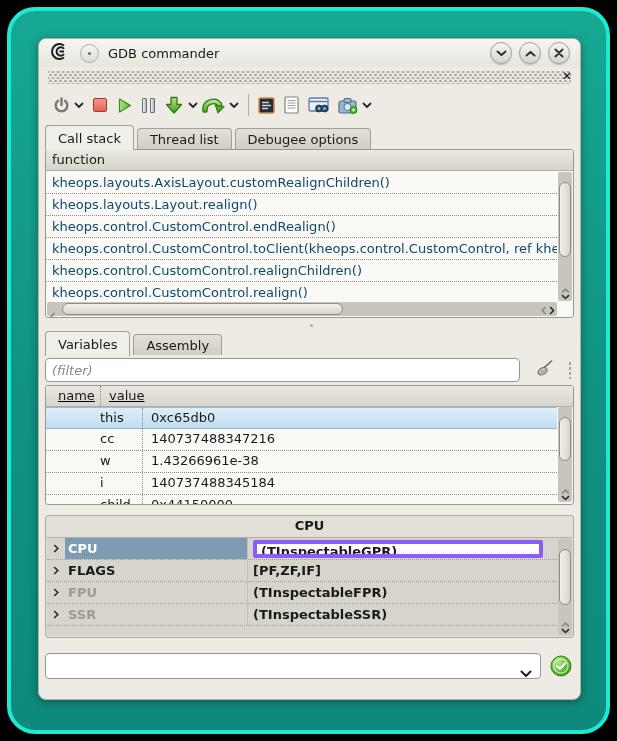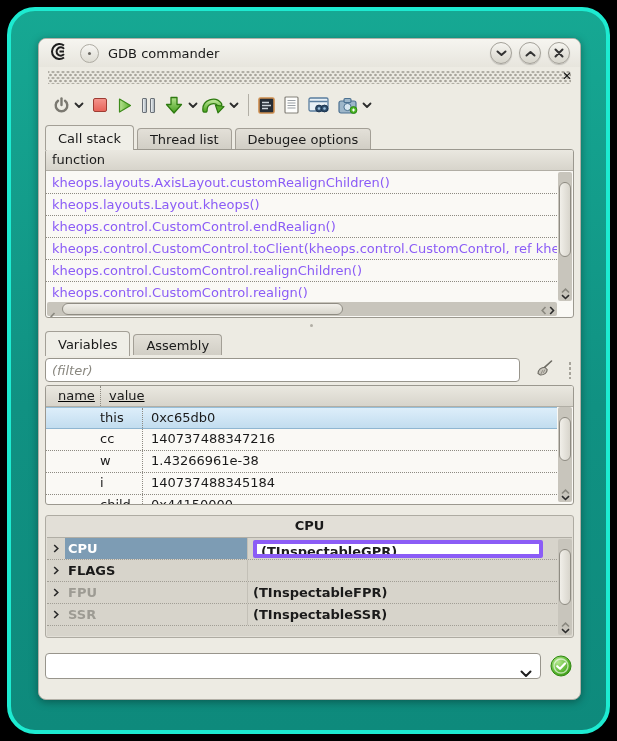--- a/index.html
+++ b/index.html
@@ -51,21 +51,21 @@
   .tab.active{height:25px;background:#efeee7;margin-bottom:-1px;}
 
   
   .panel{position:relative;margin:0 6px;background:#faf9f5;border:1px solid #9b988f;
          border-radius:3px;overflow:hidden;flex:none;}
   .cs-panel{height:169px;}
   .list-header{height:21px;line-height:20px;padding-left:6px;font-size:13px;color:#1a1a1a;
          background:linear-gradient(#eae8e0,#d7d4cb);border-bottom:1px solid #b1aea5;display:flex;}
   .cs-rows{position:absolute;top:22px;left:0;right:16px;bottom:16px;overflow:hidden;}
   .cs-row{height:22px;line-height:21px;padding-left:6px;border-bottom:1px dotted #8d8a81;
-          font-size:13px;color:#8b5cf6;white-space:nowrap;overflow:hidden;cursor:default;}
+          font-size:13px;color:#0c4a6e;white-space:nowrap;overflow:hidden;cursor:default;}
 
   .vscroll{position:absolute;top:22px;right:1px;bottom:16px;width:14px;background:#c8c5bc;border-radius:2px;}
   .vscroll .up{position:absolute;top:1px;left:2px;}
   .vthumb{position:absolute;top:10px;left:1px;right:1px;background:linear-gradient(90deg,#f1efe9,#d8d5cc);
           border:1px solid #8f8c83;border-radius:7px;}
   .varrows{position:absolute;bottom:1px;left:0;right:0;display:flex;flex-direction:column;align-items:center;}
   .hscroll{position:absolute;left:1px;right:16px;bottom:1px;height:14px;background:#c8c5bc;border-radius:2px;}
   .hthumb{position:absolute;left:15px;top:1px;bottom:1px;width:55%;
           background:linear-gradient(#f1efe9,#d8d5cc);border:1px solid #8f8c83;border-radius:7px;}
   .hleft{position:absolute;left:3px;top:4px;}
@@ -293,21 +293,21 @@
       <div class="tab">
         <span>Debugee options</span>
       </div>
     </div>
 
   <div class="panel cs-panel">
     <div class="list-header">function</div>
     <div class="cs-rows">
 
     <div class="cs-row"><span>kheops.layouts.AxisLayout.customRealignChildren()</span></div>
-        <div class="cs-row"><span>kheops.layouts.Layout.kheops()</span></div>
+        <div class="cs-row"><span>kheops.layouts.Layout.realign()</span></div>
         <div class="cs-row"><span>kheops.control.CustomControl.endRealign()</span></div>
         <div class="cs-row"><span>kheops.control.CustomControl.toClient(kheops.control.CustomControl, ref kheops.</span></div>
         <div class="cs-row"><span>kheops.control.CustomControl.realignChildren()</span></div>
         <div class="cs-row"><span>kheops.control.CustomControl.realign()</span></div>
       </div>
     <div class="vscroll">
       <span class="up"><svg width="9" height="6">
             <path d="M1 4.5 4.5 1.2 8 4.5" stroke="#8a887f" stroke-width="1.6" fill="none"></path>
           </svg></span>
       <span class="vthumb" style="height:58%;"></span>
@@ -426,20 +426,23 @@
               <span class="cpu-value-box">(TInspectableGPR)</span>
             </span>
           </div>
           <div class="cpu-row">
             <span class="cpu-arrow">
               <svg width="6" height="9">
                 <path d="M1.2 1 4.8 4.5 1.2 8" stroke="#2b2b2b" stroke-width="1.6" fill="none"></path>
               </svg>
             </span>
             <span class="cpu-name">FLAGS</span>
+            <span class="cpu-value">
+              <span class="cpu-value-box">[PF,ZF,IF]</span>
+            </span>
           </div>
           <div class="cpu-row disabled">
             <span class="cpu-arrow">
               <svg width="6" height="9">
                 <path d="M1.2 1 4.8 4.5 1.2 8" stroke="#2b2b2b" stroke-width="1.6" fill="none"></path>
               </svg>
             </span>
             <span class="cpu-name">FPU</span>
             <span class="cpu-value">
               <span class="cpu-value-box">(TInspectableFPR)</span>

